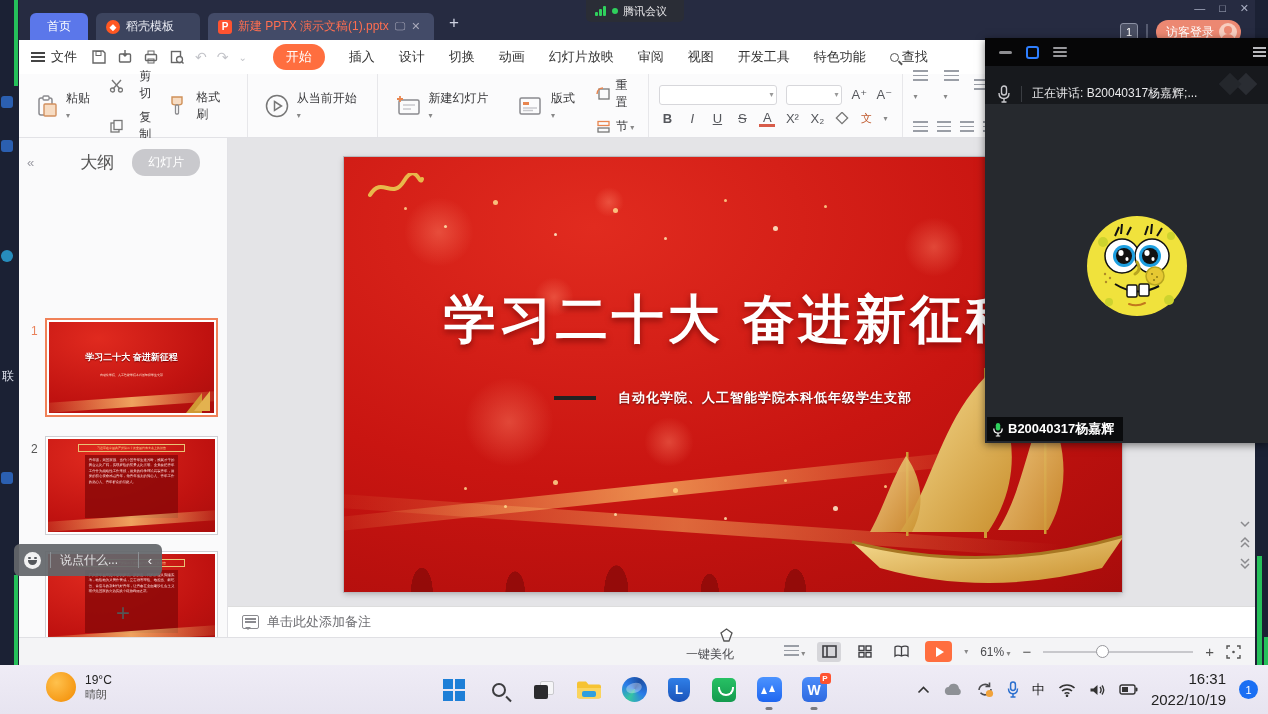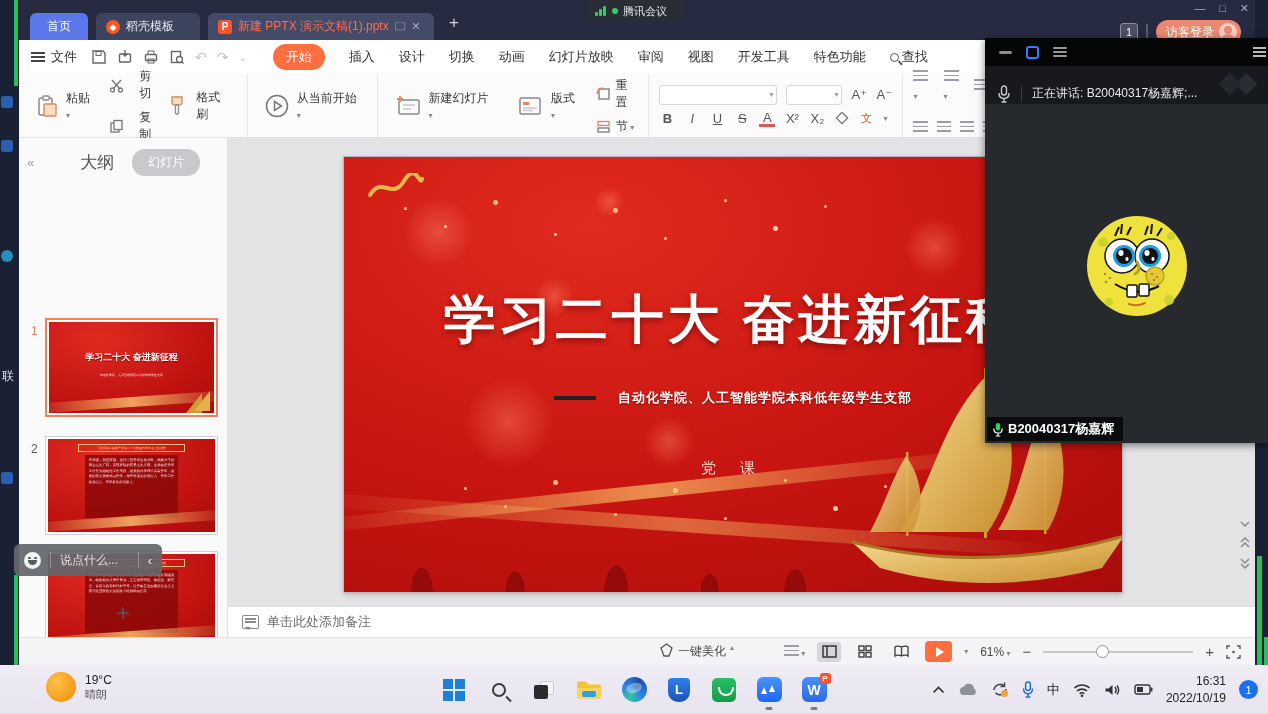--- a/index.html
+++ b/index.html
@@ -187,21 +187,21 @@
   .shield-ic { width:22px; height:24px; background:linear-gradient(180deg,#2f7fe8,#1a53b8); border-radius:4px 4px 10px 10px; color:#fff; font-weight:bold; font-size:13px; display:flex; align-items:center; justify-content:center; }
   .bag-ic { width:24px; height:24px; background:linear-gradient(180deg,#27c164,#149a4e); border-radius:5px; position:relative; }
   .bag-ic:after { content:""; position:absolute; left:6px; top:9px; width:12px; height:7px; border:2px solid #fff; border-top:none; border-radius:0 0 8px 8px; }
   .meet-ic { width:25px; height:25px; background:linear-gradient(180deg,#4b93ff,#1f66f0); border-radius:6px; position:relative; }
   .meet-ic:before, .meet-ic:after { content:""; position:absolute; border:3px solid transparent; border-bottom:7px solid #fff; }
   .meet-ic:before { left:4px; top:7px; } .meet-ic:after { left:12px; top:5px; }
   .wps-ic { width:25px; height:25px; background:linear-gradient(180deg,#4a8cfa,#2f6ae0); border-radius:6px; color:#fff; font-weight:bold; font-size:14px; display:flex; align-items:center; justify-content:center; position:relative; }
   .wps-ic em { position:absolute; right:-4px; top:-4px; width:11px; height:11px; background:#ff5330; border-radius:3px; color:#fff; font-size:8px; font-style:normal; display:flex; align-items:center; justify-content:center; }
   #tb-tray { position:absolute; right:10px; top:0; height:49px; display:flex; align-items:center; gap:13px; }
   .ime { font-size:13px; color:#222; }
-  #clock { text-align:right; font-size:12px; color:#222; line-height:1.35; }
+  #clock { text-align:right; font-size:15px; color:#222; line-height:1.35; }
   #notif-badge { width:19px; height:19px; border-radius:50%; background:#1a6ff3; color:#fff; font-size:11px; display:flex; align-items:center; justify-content:center; }
 </style>
 </head>
 <body>
 
 <div id="desktop">
   <div class="mini-desk-icon" style="left:1px;top:96px;"></div>
   <div class="mini-desk-icon" style="left:1px;top:140px;"></div>
   <div class="mini-desk-icon" style="left:1px;top:250px;border-radius:50%;background:#2aa9e0;"></div>
   <div class="mini-desk-icon" style="left:1px;top:472px;"></div>
@@ -507,21 +507,20 @@
         <path d="M2 22 C 14 2, 24 28, 36 8 S 52 14, 54 6" fill="none" stroke="#e8b84b" stroke-width="4" stroke-linecap="round"></path>
       </svg>
       <div class="streak" style="left:-40px;right:120px;bottom:94px;"></div>
       <div class="streak s2" style="left:-40px;right:60px;bottom:60px;"></div>
       <div id="silhouettes"></div>
       <div id="slide-title">学习二十大  奋进新征程</div>
       <div id="subtitle-row">
         <span id="subtitle-dash"></span>
         <span id="slide-subtitle">自动化学院、人工智能学院本科低年级学生支部</span>
       </div>
-      <div id="slide-footer">党  课</div>
       <svg id="ship" width="300" height="250" viewBox="0 0 300 250">
         <defs>
           <linearGradient id="gold" x1="0" y1="0" x2="1" y2="1">
             <stop offset="0" stop-color="#f6dd92"></stop>
               <stop offset="1" stop-color="#c98f2d"></stop>
           </linearGradient>
         </defs>
         <path d="M150 8 l28 8 -28 8 z" fill="#e8b84b"></path>
         <rect x="148" y="8" width="3" height="170" fill="#cf9a35"></rect>
         <rect x="208" y="44" width="2.5" height="130" fill="#cf9a35"></rect>
@@ -546,21 +545,21 @@
     </div>
   </div>
 
   <div id="notes-bar">
     <span class="notes-ic"></span>
     <span>单击此处添加备注</span>
   </div>
 
   <div id="statusbar">
     <div id="status-right">
-      <span style="display:flex;align-items:flex-start;gap:4px;">
+      <span style="display:flex;align-items:flex-end;gap:4px;flex-direction:column;">
         <svg width="15" height="14">
             <path d="M7.5 1 L13 5 L10 13 H5 L2 5 Z" fill="none" stroke="#555" stroke-width="1.3"></path>
           </svg>
         <span>一键美化</span>
           <span class="caret">▴</span>
       </span>
       <span style="width:26px;"></span>
       <span><span class="lns"></span><span class="caret"> ▾</span></span>
       <span class="vw-ic sel">
           <svg width="15" height="13">

